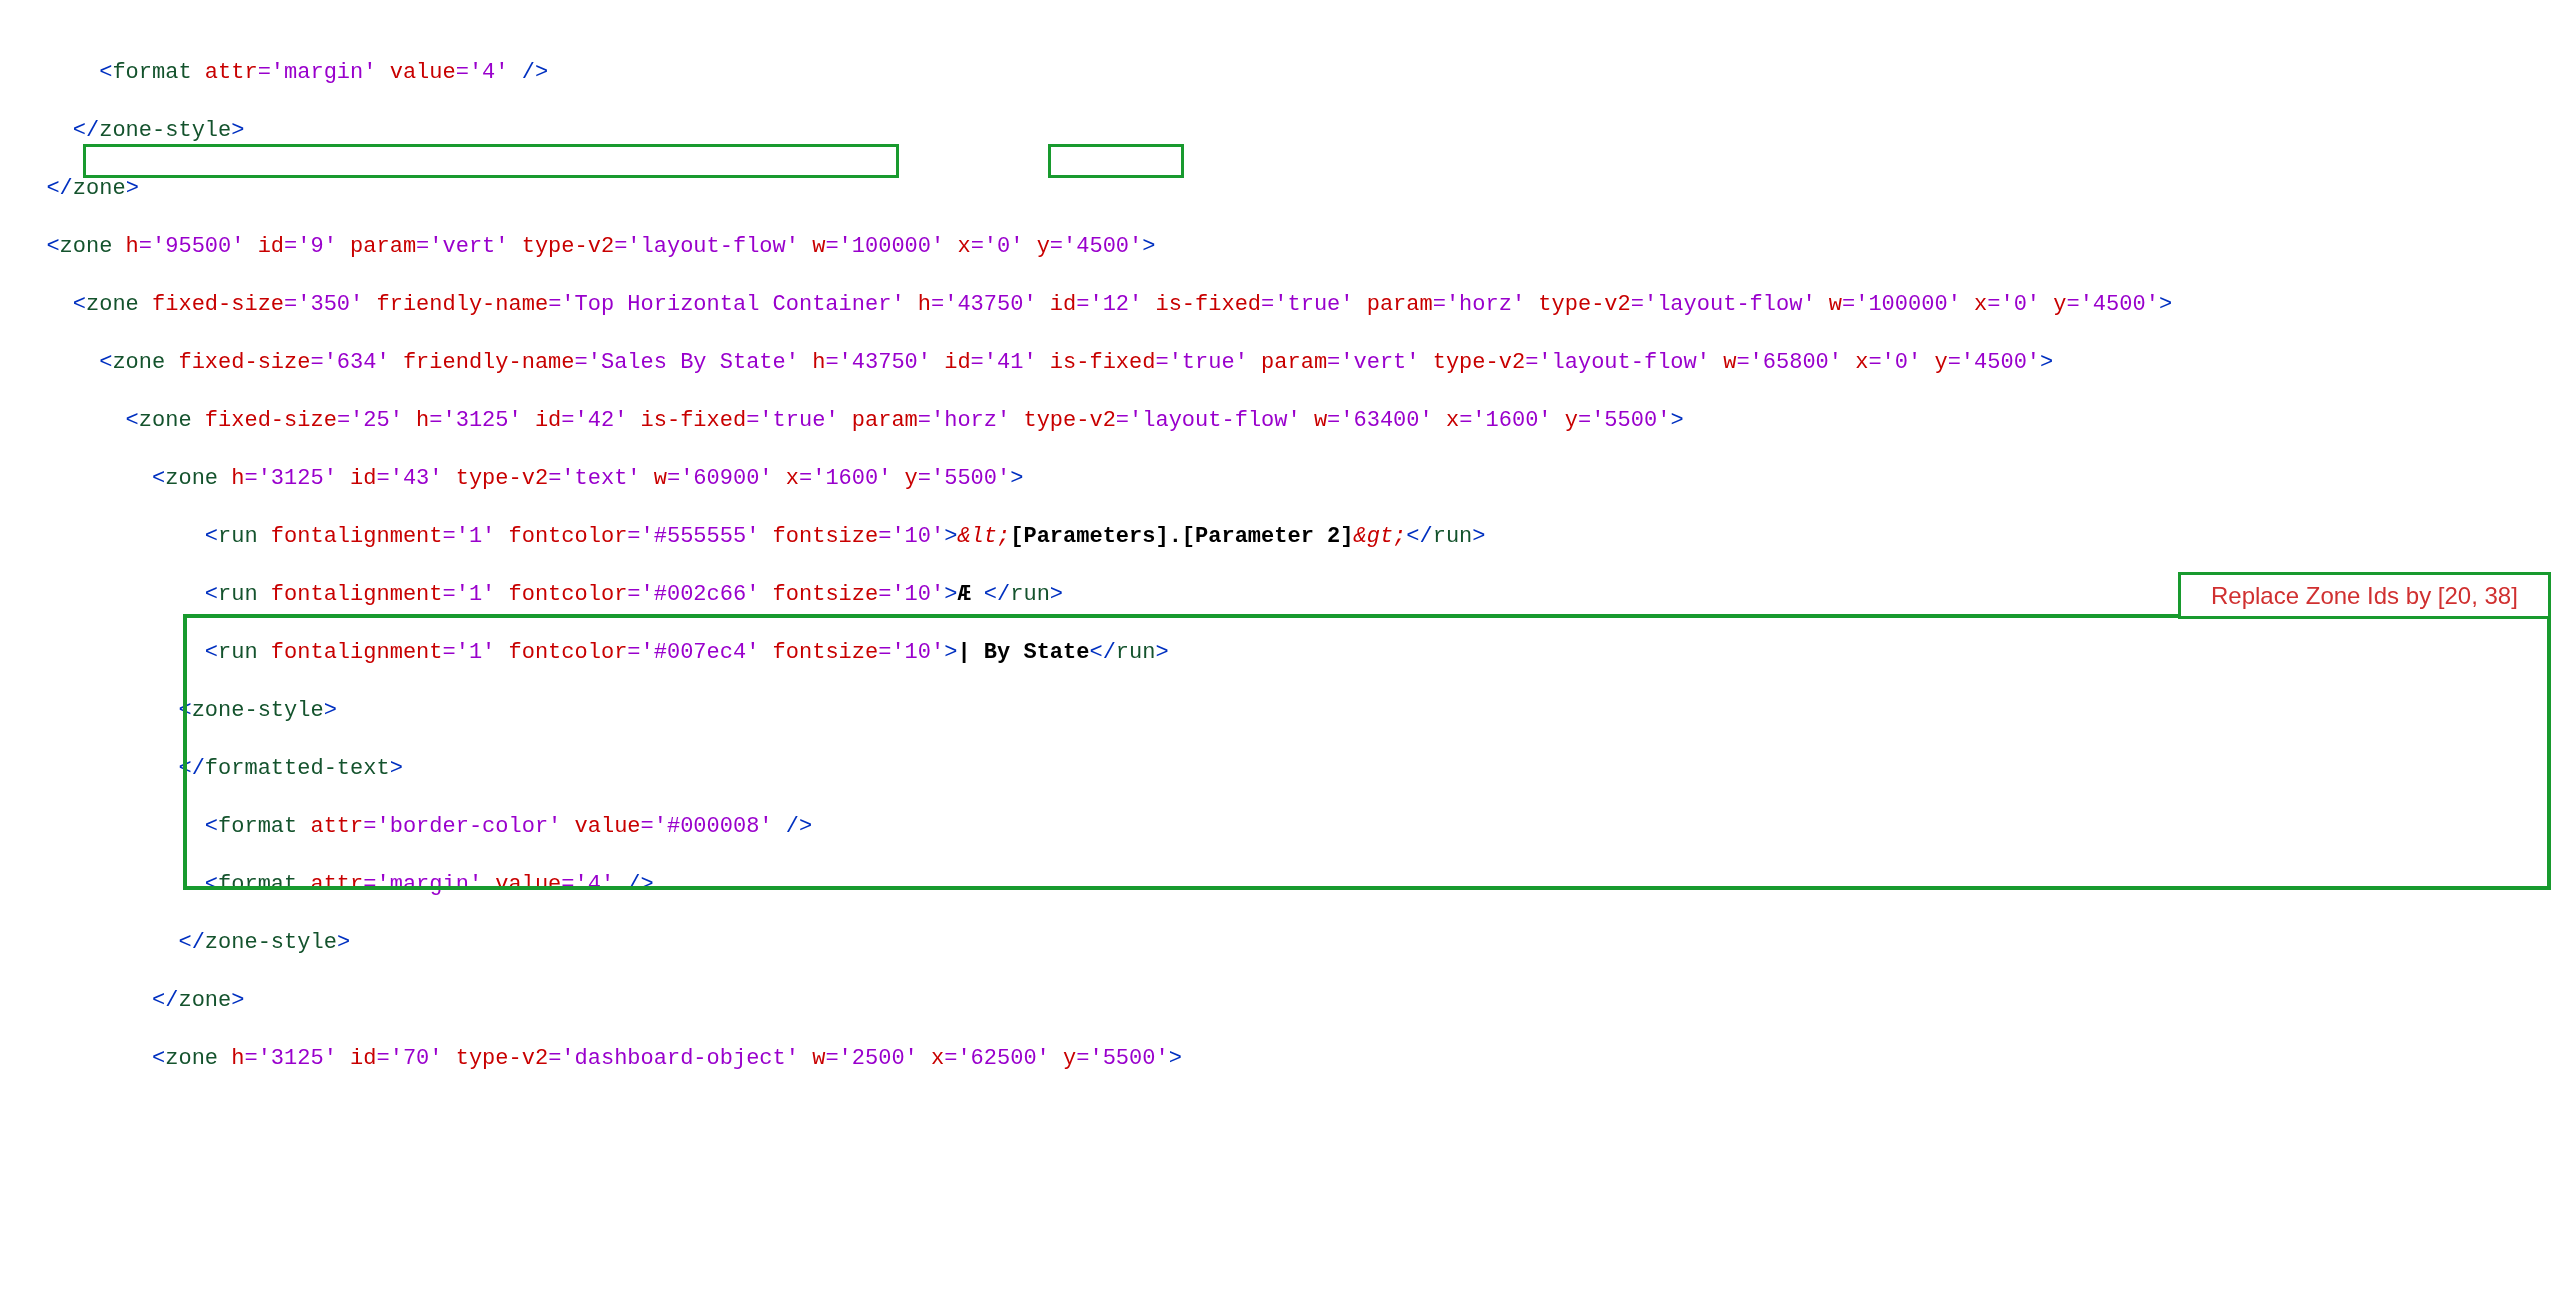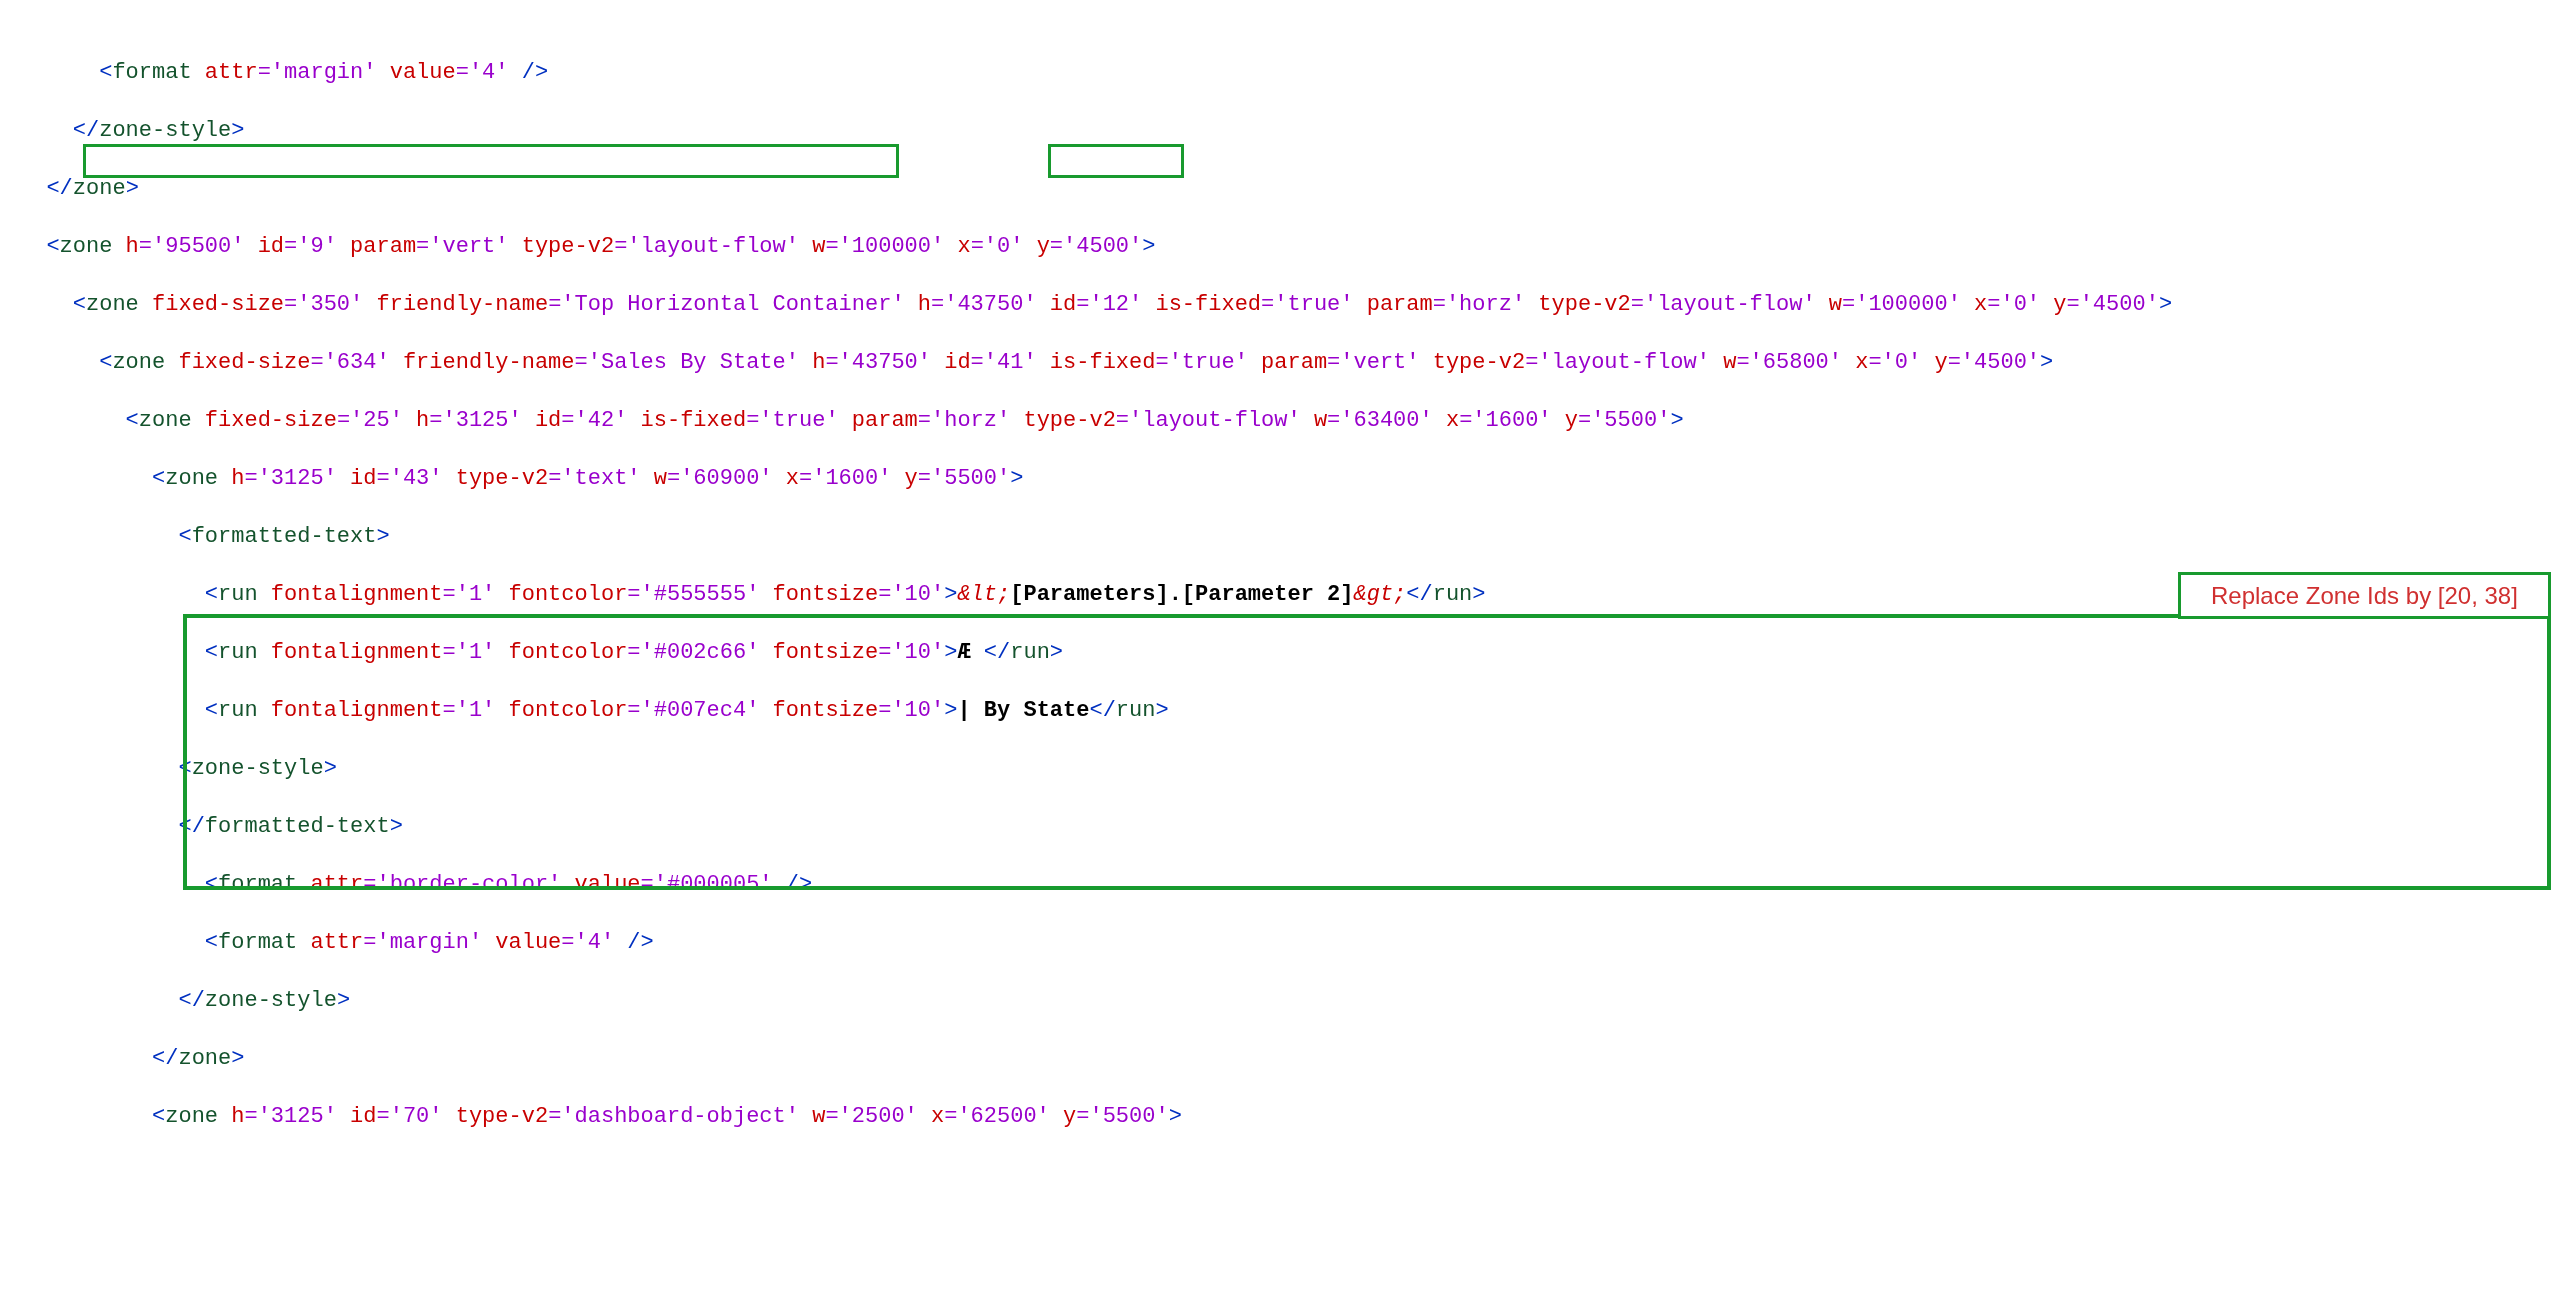--- a/index.html
+++ b/index.html
@@ -60,27 +60,26 @@
 <div class="code-area">
 
 <span class="line"><span class="t-bracket">      &lt;</span><span class="t-tag">format</span><span class="t-attr"> attr</span><span class="t-val">='margin'</span><span class="t-attr"> value</span><span class="t-val">='4'</span><span class="t-bracket"> /&gt;</span></span>
 <span class="line"><span class="t-bracket">    &lt;/</span><span class="t-tag">zone-style</span><span class="t-bracket">&gt;</span></span>
 <span class="line"><span class="t-bracket">  &lt;/</span><span class="t-tag">zone</span><span class="t-bracket">&gt;</span></span>
 <span class="line"><span class="t-bracket">  &lt;</span><span class="t-tag">zone</span><span class="t-attr"> h</span><span class="t-val">='95500'</span><span class="t-attr"> id</span><span class="t-val">='9'</span><span class="t-attr"> param</span><span class="t-val">='vert'</span><span class="t-attr"> type-v2</span><span class="t-val">='layout-flow'</span><span class="t-attr"> w</span><span class="t-val">='100000'</span><span class="t-attr"> x</span><span class="t-val">='0'</span><span class="t-attr"> y</span><span class="t-val">='4500'</span><span class="t-bracket">&gt;</span></span>
 <span class="line"><span class="t-bracket">    &lt;</span><span class="t-tag">zone</span><span class="t-attr"> fixed-size</span><span class="t-val">='350'</span><span class="t-attr"> friendly-name</span><span class="t-val">='Top Horizontal Container'</span><span class="t-attr"> h</span><span class="t-val">='43750'</span><span class="t-attr"> id</span><span class="t-val">='12'</span><span class="t-attr"> is-fixed</span><span class="t-val">='true'</span><span class="t-attr"> param</span><span class="t-val">='horz'</span><span class="t-attr"> type-v2</span><span class="t-val">='layout-flow'</span><span class="t-attr"> w</span><span class="t-val">='100000'</span><span class="t-attr"> x</span><span class="t-val">='0'</span><span class="t-attr"> y</span><span class="t-val">='4500'</span><span class="t-bracket">&gt;</span></span>
 <span class="line"><span class="t-bracket">      &lt;</span><span class="t-tag">zone</span><span class="t-attr"> fixed-size</span><span class="t-val">='634'</span><span class="t-attr"> friendly-name</span><span class="t-val">='Sales By State'</span><span class="t-attr"> h</span><span class="t-val">='43750'</span><span class="t-attr"> id</span><span class="t-val">='41'</span><span class="t-attr"> is-fixed</span><span class="t-val">='true'</span><span class="t-attr"> param</span><span class="t-val">='vert'</span><span class="t-attr"> type-v2</span><span class="t-val">='layout-flow'</span><span class="t-attr"> w</span><span class="t-val">='65800'</span><span class="t-attr"> x</span><span class="t-val">='0'</span><span class="t-attr"> y</span><span class="t-val">='4500'</span><span class="t-bracket">&gt;</span></span>
 <span class="line"><span class="t-bracket">        &lt;</span><span class="t-tag">zone</span><span class="t-attr"> fixed-size</span><span class="t-val">='25'</span><span class="t-attr"> h</span><span class="t-val">='3125'</span><span class="t-attr"> id</span><span class="t-val">='42'</span><span class="t-attr"> is-fixed</span><span class="t-val">='true'</span><span class="t-attr"> param</span><span class="t-val">='horz'</span><span class="t-attr"> type-v2</span><span class="t-val">='layout-flow'</span><span class="t-attr"> w</span><span class="t-val">='63400'</span><span class="t-attr"> x</span><span class="t-val">='1600'</span><span class="t-attr"> y</span><span class="t-val">='5500'</span><span class="t-bracket">&gt;</span></span>
 <span class="line"><span class="t-bracket">          &lt;</span><span class="t-tag">zone</span><span class="t-attr"> h</span><span class="t-val">='3125'</span><span class="t-attr"> id</span><span class="t-val">='43'</span><span class="t-attr"> type-v2</span><span class="t-val">='text'</span><span class="t-attr"> w</span><span class="t-val">='60900'</span><span class="t-attr"> x</span><span class="t-val">='1600'</span><span class="t-attr"> y</span><span class="t-val">='5500'</span><span class="t-bracket">&gt;</span></span>
-<span class="line"><span class="t-bracket">            &lt;</span><span class="t-tag">formatted-text</span><span class="t-bracket">&gt;</span></span>
 <span class="line"><span class="t-bracket">              &lt;</span><span class="t-tag">run</span><span class="t-attr"> fontalignment</span><span class="t-val">='1'</span><span class="t-attr"> fontcolor</span><span class="t-val">='#555555'</span><span class="t-attr"> fontsize</span><span class="t-val">='10'</span><span class="t-bracket">&gt;</span><span class="t-text-n" style="font-style:italic;color:#c80000">&amp;lt;</span><span class="t-text">[Parameters].[Parameter 2]</span><span class="t-text-n" style="font-style:italic;color:#c80000">&amp;gt;</span><span class="t-bracket">&lt;/</span><span class="t-tag">run</span><span class="t-bracket">&gt;</span></span>
 <span class="line"><span class="t-bracket">              &lt;</span><span class="t-tag">run</span><span class="t-attr"> fontalignment</span><span class="t-val">='1'</span><span class="t-attr"> fontcolor</span><span class="t-val">='#002c66'</span><span class="t-attr"> fontsize</span><span class="t-val">='10'</span><span class="t-bracket">&gt;</span><span class="t-text">Æ </span><span class="t-bracket">&lt;/</span><span class="t-tag">run</span><span class="t-bracket">&gt;</span></span>
 <span class="line"><span class="t-bracket">              &lt;</span><span class="t-tag">run</span><span class="t-attr"> fontalignment</span><span class="t-val">='1'</span><span class="t-attr"> fontcolor</span><span class="t-val">='#007ec4'</span><span class="t-attr"> fontsize</span><span class="t-val">='10'</span><span class="t-bracket">&gt;</span><span class="t-text">| By State</span><span class="t-bracket">&lt;/</span><span class="t-tag">run</span><span class="t-bracket">&gt;</span></span>
 <span class="line"><span class="t-bracket">            &lt;</span><span class="t-tag">zone-style</span><span class="t-bracket">&gt;</span></span>
 <span class="line"><span class="t-bracket">            &lt;/</span><span class="t-tag">formatted-text</span><span class="t-bracket">&gt;</span></span>
-<span class="line"><span class="t-bracket">              &lt;</span><span class="t-tag">format</span><span class="t-attr"> attr</span><span class="t-val">='border-color'</span><span class="t-attr"> value</span><span class="t-val">='#000005'</span><span class="t-bracket"> /&gt;</span></span>
+<span class="line"><span class="t-bracket">              &lt;</span><span class="t-tag">format</span><span class="t-attr"> attr</span><span class="t-val">='border-color'</span><span class="t-attr"> value</span><span class="t-val">='#000008'</span><span class="t-bracket"> /&gt;</span></span>
 <span class="line"><span class="t-bracket">              &lt;</span><span class="t-tag">format</span><span class="t-attr"> attr</span><span class="t-val">='margin'</span><span class="t-attr"> value</span><span class="t-val">='4'</span><span class="t-bracket"> /&gt;</span></span>
 <span class="line"><span class="t-bracket">            &lt;/</span><span class="t-tag">zone-style</span><span class="t-bracket">&gt;</span></span>
 <span class="line"><span class="t-bracket">          &lt;/</span><span class="t-tag">zone</span><span class="t-bracket">&gt;</span></span>
 <span class="line"><span class="t-bracket">          &lt;</span><span class="t-tag">zone</span><span class="t-attr"> h</span><span class="t-val">='3125'</span><span class="t-attr"> id</span><span class="t-val">='70'</span><span class="t-attr"> type-v2</span><span class="t-val">='dashboard-object'</span><span class="t-attr"> w</span><span class="t-val">='2500'</span><span class="t-attr"> x</span><span class="t-val">='62500'</span><span class="t-attr"> y</span><span class="t-val">='5500'</span><span class="t-bracket">&gt;</span></span>
 
 
 
 
 
 

